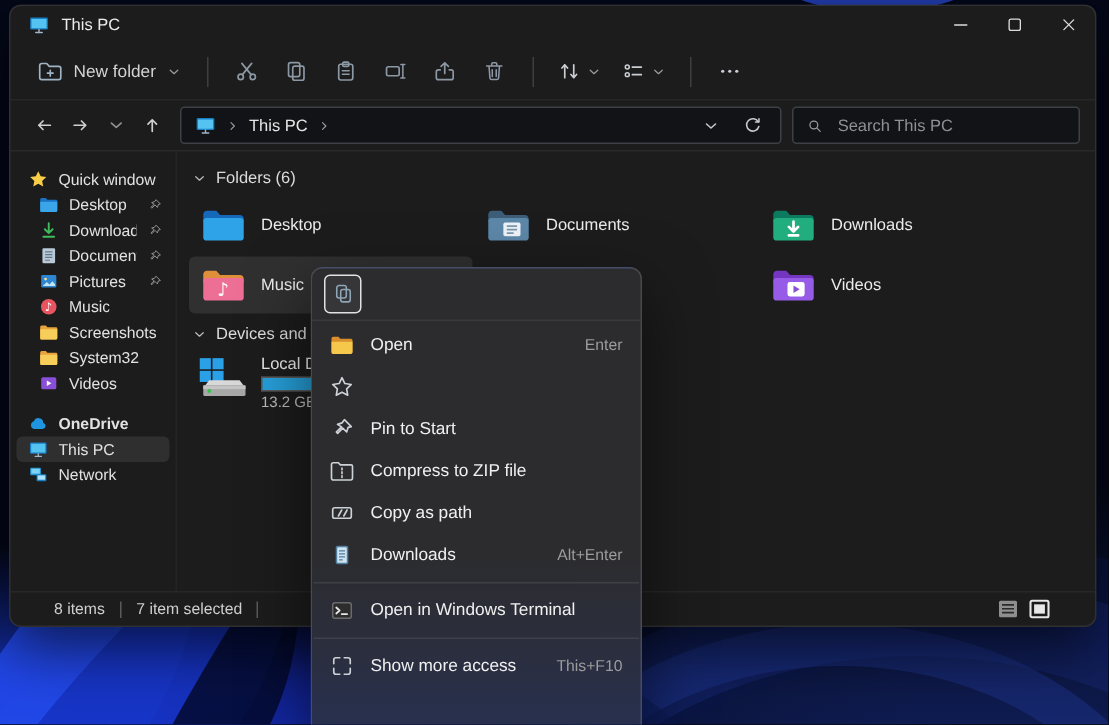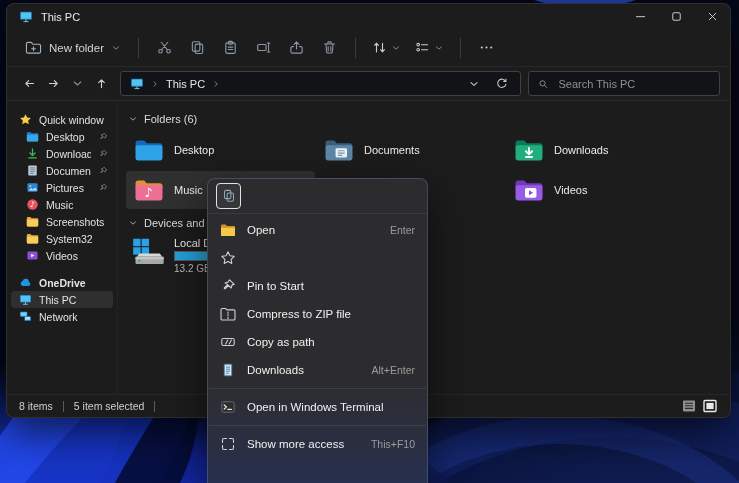--- a/index.html
+++ b/index.html
@@ -71,21 +71,21 @@
   .f-ic{width:30px;height:24px;flex:none;}
   .f-lbl{font-size:11px;color:#ececec;white-space:nowrap;}
   .drive-tile{display:flex;align-items:flex-start;gap:8px;padding:2px 0 0 4px;width:220px;}
   .drive-ic{width:36px;height:30px;flex:none;}
   .drive-info{display:flex;flex-direction:column;gap:2px;}
   .d-name{font-size:11px;color:#ececec;white-space:nowrap;}
   .d-bar{width:92px;height:10px;background:#3a3a3a;border:1px solid #5a5a5a;box-sizing:border-box;}
   .d-fill{height:100%;background:#26a0da;}
   .d-free{font-size:10px;color:#bdbdbd;white-space:nowrap;}
   
-  .statusbar{height:22px;flex:none;display:flex;align-items:center;gap:10px;padding:0 12px;font-size:10.5px;color:#cfcfcf;border-top:1px solid rgba(255,255,255,.05);}
+  .statusbar{height:22px;flex:none;display:flex;align-items:center;gap:10px;padding:0 29px;font-size:10.5px;color:#cfcfcf;border-top:1px solid rgba(255,255,255,.05);}
   .st-sep{width:1px;height:11px;background:#5a5a5a;}
   .st-icons{margin-left:auto;display:flex;gap:5px;}
   .st-icons .stb{width:16px;height:16px;display:block;}
   
   .ctx-menu{position:absolute;left:207px;top:178px;width:221px;height:312px;z-index:9;
     border:1px solid rgba(255,255,255,.14);border-bottom:none;border-radius:8px 8px 0 0;
     background:linear-gradient(180deg,#2c2c2e 0%,#2c2c2e 60%,#2b2e3c 80%,#273051 100%);
     box-shadow:0 16px 44px rgba(0,0,0,.55);display:flex;flex-direction:column;overflow:hidden;box-sizing:border-box;}
   .ctx-iconrow{height:34px;flex:none;display:flex;align-items:center;padding:0 8px;border-bottom:1px solid rgba(255,255,255,.07);}
   .ctx-quick{width:25px;height:26px;border:1.5px solid #e2e2e2;border-radius:4px;background:rgba(255,255,255,.05);display:flex;align-items:center;justify-content:center;color:#8fa6b8;box-sizing:border-box;}
@@ -563,21 +563,21 @@
               </div>
             <span class="d-free">13.2 GB free</span>
           </div>
         </div>
       </div>
     </div>
 
     <div class="statusbar">
       <span>8 items</span>
       <span class="st-sep"></span>
-      <span>5 item selected</span>
+      <span>7 item selected</span>
       <span class="st-sep"></span>
       <div class="st-icons">
         <span class="ic stb">
             <svg viewBox="0 0 16 16">
               <rect x="2" y="2.5" width="12" height="11" rx="1" fill="#8f8f8f"></rect>
               <path d="M4 5.2h8M4 7.8h8M4 10.4h8" stroke="#2b2b2b" stroke-width="1.1"></path>
             </svg>
           </span>
         <span class="ic stb">
             <svg viewBox="0 0 16 16">

